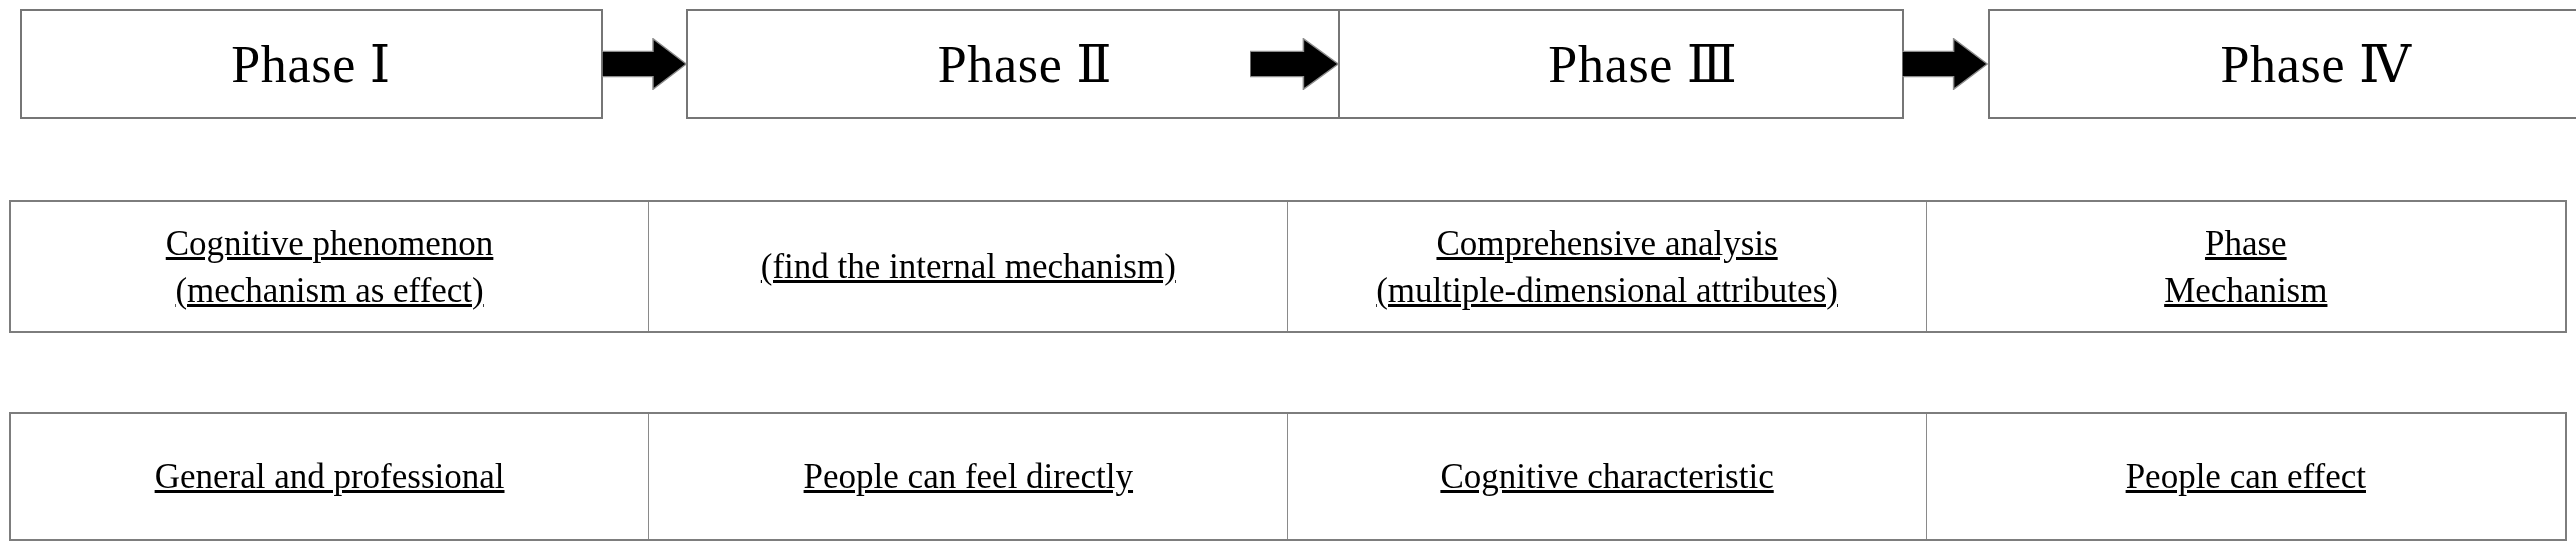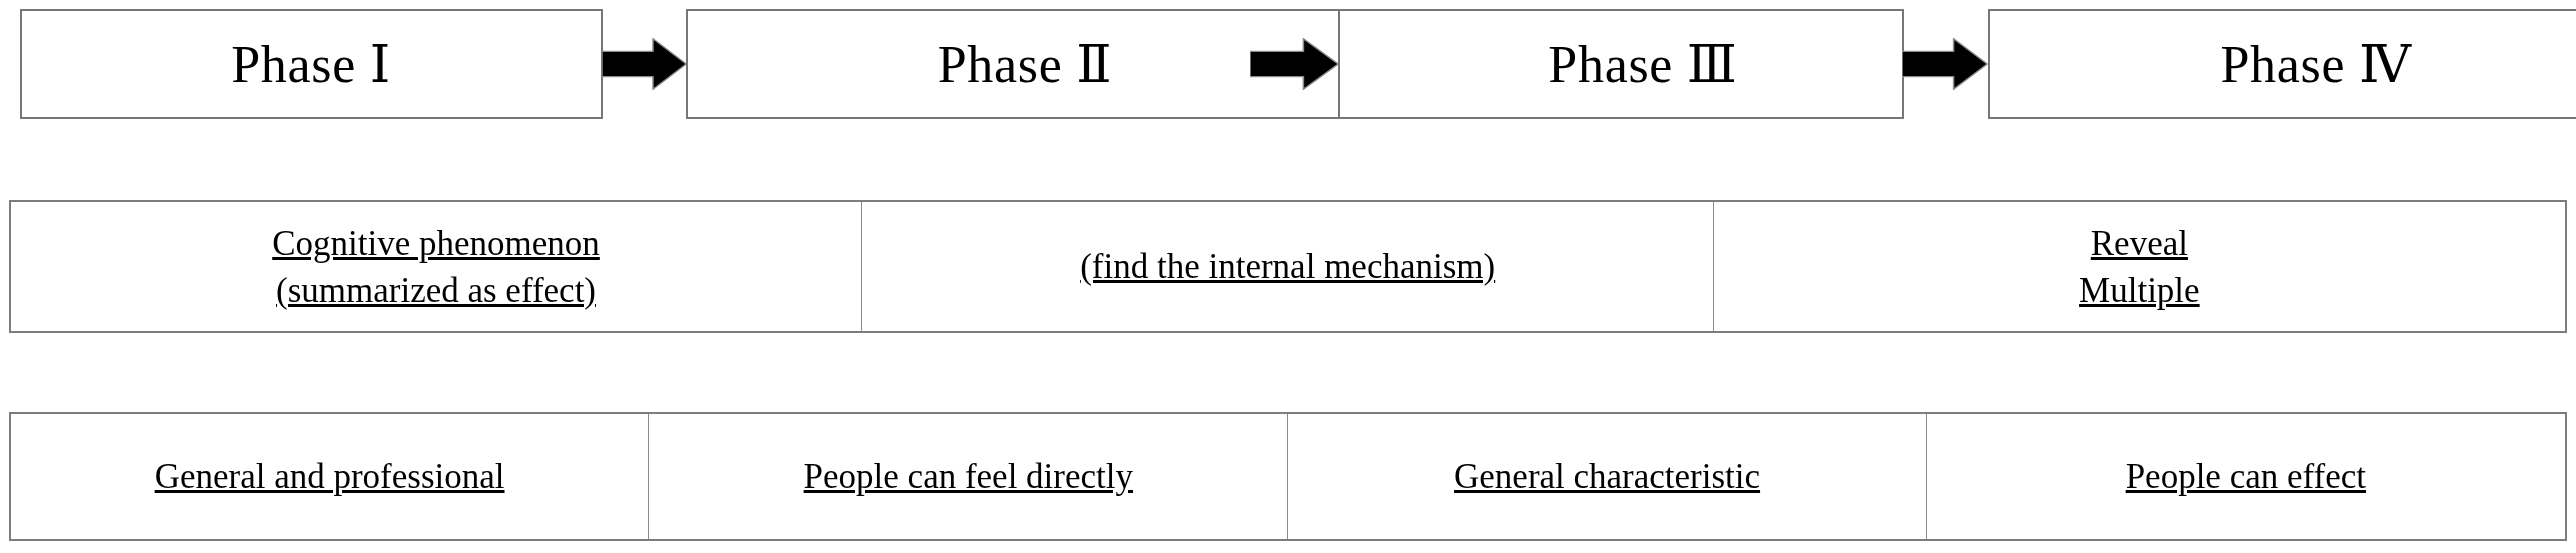--- a/index.html
+++ b/index.html
@@ -114,40 +114,44 @@
     </svg>
   </div>
 
   <div id="phase-4" class="phase-box">
     <span class="phase-label">Phase Ⅳ</span>
   </div>
 
   <div id="description-row" class="band-row">
     <div class="band-cell">
       <span class="cell-line">Cognitive phenomenon</span>
-      <span class="cell-line">(summarized as effect)</span>
+      <span class="cell-line">(mechanism as effect)</span>
     </div>
     <div class="band-cell">
       <span class="cell-line">(find the internal mechanism)</span>
     </div>
     <div class="band-cell">
-      <span class="cell-line">Reveal</span>
-      <span class="cell-line">Multiple</span>
+      <span class="cell-line">Comprehensive analysis</span>
+      <span class="cell-line">(multiple-dimensional attributes)</span>
+    </div>
+    <div class="band-cell">
+      <span class="cell-line">Phase</span>
+      <span class="cell-line">Mechanism</span>
     </div>
   </div>
 
   <div id="characteristic-row" class="band-row">
     <div class="band-cell">
       <span class="cell-line">General and professional</span>
     </div>
     <div class="band-cell">
       <span class="cell-line">People can feel directly</span>
     </div>
     <div class="band-cell">
-      <span class="cell-line">General characteristic</span>
+      <span class="cell-line">Cognitive characteristic</span>
     </div>
     <div class="band-cell">
       <span class="cell-line">People can effect</span>
     </div>
   </div>
 
 </div>
 
 
 </body></html>

